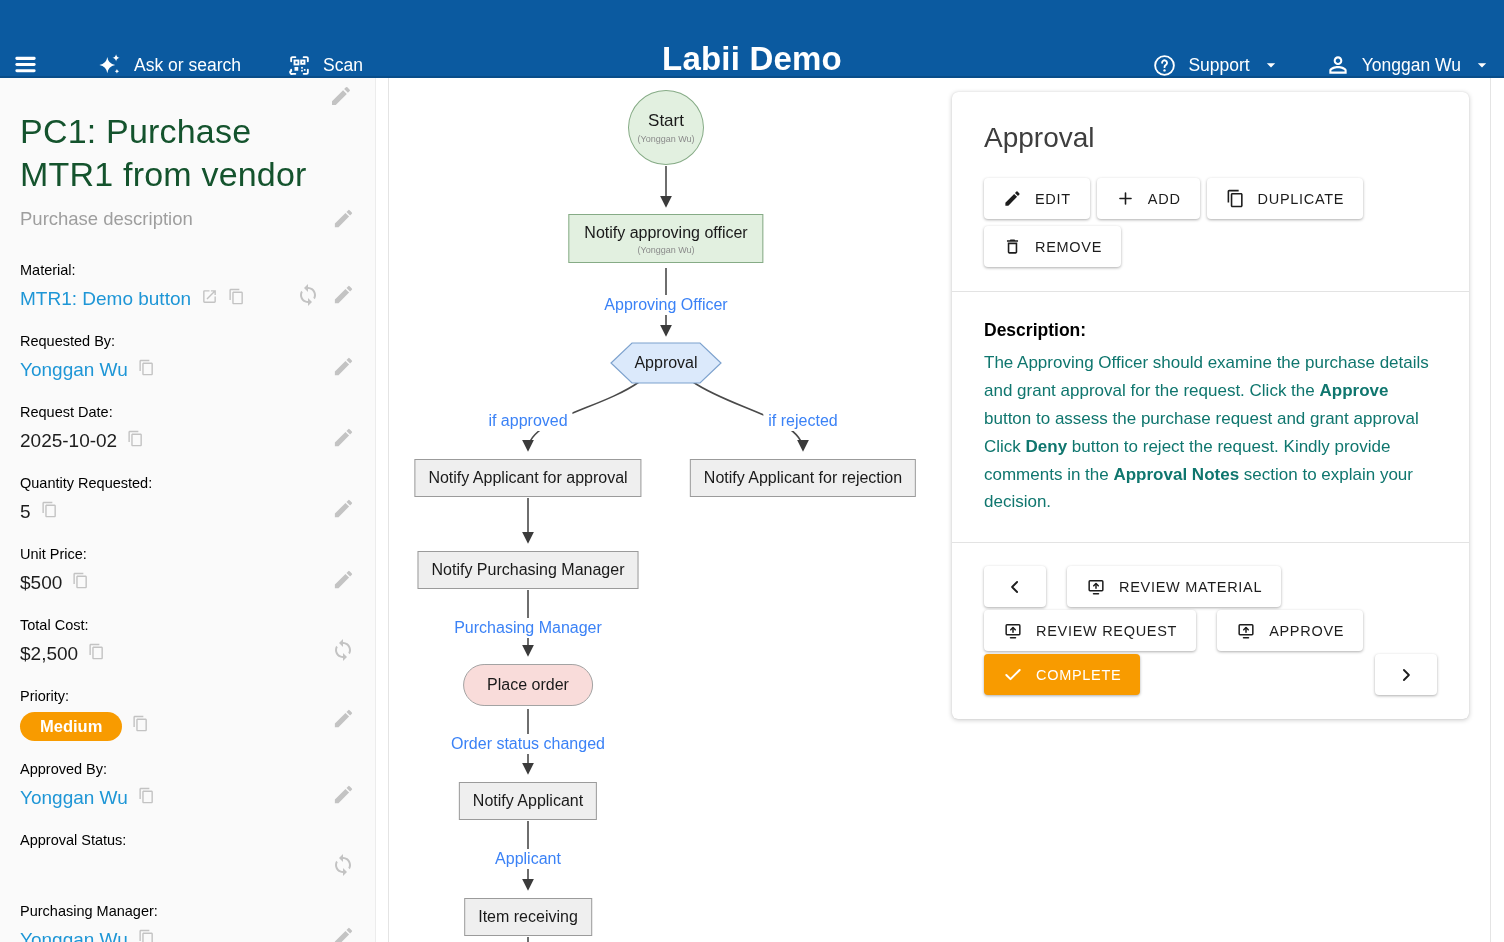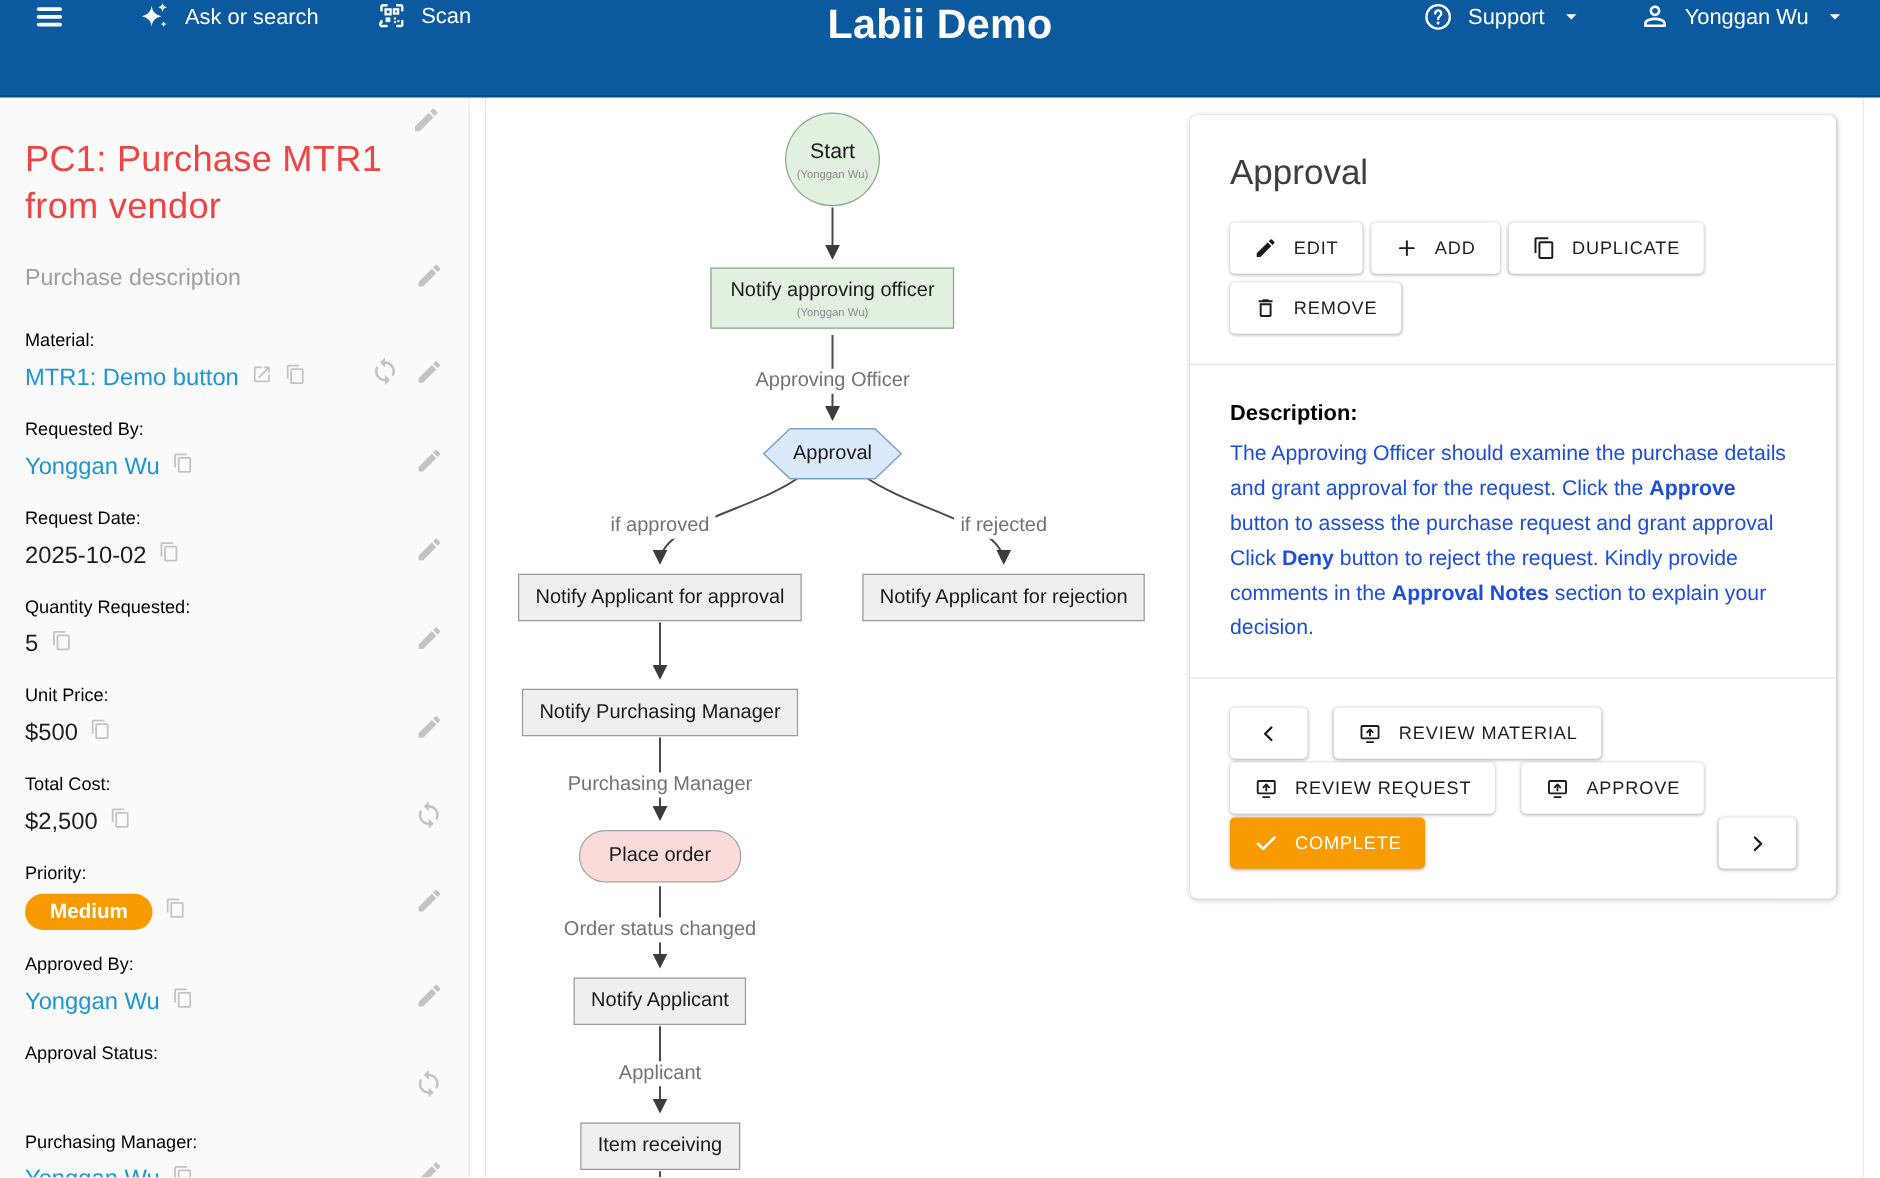--- a/index.html
+++ b/index.html
@@ -2,71 +2,71 @@
 <html><head>
 <meta charset="utf-8">
 <style>
   * { box-sizing: border-box; margin: 0; padding: 0; }
   html,body { width:1504px; height:942px; overflow:hidden; font-family:"Liberation Sans",sans-serif; background:#fff; }
   button { font-family:"Liberation Sans",sans-serif; cursor:pointer; }
 
   .app { display:flex; flex-direction:column; width:1504px; height:942px; }
 
   
-  .header { height:78px; flex:none; background:#0b5aa0; display:flex; align-items:flex-start; padding:0 26px; position:relative; box-shadow: inset 0 -2px 0 rgba(0,0,0,.14); z-index:30; }
+  .header { height:78px; flex:none; background:#0b5aa0; display:flex; align-items:flex-end; padding:0 12px; position:relative; box-shadow: inset 0 -2px 0 rgba(0,0,0,.14); z-index:30; }
   .hitem { display:flex; align-items:center; gap:11px; color:#fff; background:none; border:none; font-size:17.5px; font-weight:500; }
   .hamburger { margin-right:58px; }
   .ask { margin-right:46px; }
   .app-title { position:absolute; left:50%; transform:translateX(-50%); color:#fff; font-size:33px; font-weight:600; letter-spacing:.2px; }
   .hright { margin-left:auto; display:flex; align-items:center; gap:44px; }
   .icn { display:inline-flex; flex:none; }
 
   
   .content { flex:1; display:flex; min-height:0; background:#fff; }
   .sidebar { width:376px; flex:none; background:#fafafa; border-right:1px solid #ececec; padding:16px 0 0 20px; position:relative; overflow:hidden; }
   .vstrip { width:13px; flex:none; background:#fff; border-right:1px solid #e4e4e4; }
   .rstrip { width:14px; flex:none; background:#fff; border-left:1px solid #e4e4e4; }
   .main { flex:1; position:relative; background:#fff; overflow:hidden; }
 
   
   .side-edit-top { position:absolute; top:6px; right:22px; }
   .gray-ic { color:#c3c3c3; }
-  .side-title { font-size:29px; font-weight:400; color:#ef4444; line-height:1.26; margin:16px 0 28px; max-width:310px; letter-spacing:.2px; }
+  .side-title { font-size:34px; font-weight:400; color:#14532d; line-height:1.26; margin:16px 0 12px; max-width:310px; letter-spacing:.2px; }
   .field { position:relative; margin-bottom:20px; padding-right:95px; min-height:50px; }
   .field .lab { color:#000000; font-size:14.5px; margin-bottom:8px; }
   .vrow { display:flex; align-items:center; gap:10px; font-size:19px; color:#1d1d1d; min-height:27px; }
   .vlink { color:#1e96d6; cursor:pointer; }
   .badge { background:#f89b00; color:#fff; font-weight:700; font-size:16.5px; padding:5px 20px; border-radius:17px; display:inline-block; }
   .racts { position:absolute; right:20px; bottom:2px; display:flex; gap:12px; align-items:center; }
   .desc-placeholder { color:#9e9e9e; font-size:18.5px; }
   .field.descf { min-height:30px; margin-bottom:24px; }
   .field.descf .racts { bottom:4px; }
 
   
   .fc { position:absolute; left:0; top:0; width:560px; height:873px; }
   .fc-svg { position:absolute; left:0; top:0; }
   .fc-node { position:absolute; transform:translateX(-50%); text-align:center; color:#1a1a1a; font-size:16px; }
   .fc-sub { font-size:9px; color:#8b8b8b; margin-top:3px; }
   .n-start { left:277px; top:12px; width:76px; height:75px; border-radius:50%; background:#e2f0e0; border:1px solid #86ab86; display:flex; flex-direction:column; justify-content:center; align-items:center; font-size:17px; }
   .n-green { left:277px; top:136px; background:#e2f0e0; border:1px solid #86ab86; padding:9px 15px 7px; }
   .n-gray  { background:#efefef; border:1px solid #9b9b9b; padding:9px 13px; white-space:nowrap; }
   .n-hex-label { left:277px; top:265px; width:110px; height:40px; line-height:40px; }
   .n-pink { left:139px; top:586px; background:#f9dcda; border:1px solid #a3a3a3; border-radius:22px; padding:11px 23px; white-space:nowrap; }
-  .fc-elabel { position:absolute; transform:translate(-50%,-50%); background:#fff; padding:1px 5px; font-size:16px; color:#737373; white-space:nowrap; }
+  .fc-elabel { position:absolute; transform:translate(-50%,-50%); background:#fff; padding:1px 5px; font-size:16px; color:#3b82f6; white-space:nowrap; }
 
   
   .card { position:absolute; left:563px; top:14px; width:517px; background:#fff; border-radius:6px; box-shadow:0 1px 5px rgba(0,0,0,.22), 0 0 1px rgba(0,0,0,.14); z-index:10; }
   .csec { padding:26px 32px 24px; }
   .card-title { font-size:28px; font-weight:400; color:#3e3e3e; margin:4px 0 24px; }
   .btnwrap { display:flex; flex-wrap:wrap; gap:7px; max-width:430px; }
   .wbtn { display:inline-flex; align-items:center; gap:13px; background:#fff; border:none; border-radius:4px; box-shadow:0 1px 3px rgba(0,0,0,.32); padding:0 19px; height:41px; font-size:14.5px; font-weight:500; letter-spacing:.7px; color:#1d1d1d; }
   .divider { border-top:1px solid #e3e3e3; }
   .dsec { padding:28px 32px 26px; }
   .desc-label { font-size:17.5px; font-weight:700; color:#000000; margin-bottom:8px; }
-  .desc-text { font-size:17px; line-height:1.64; color:#1d4ed8; max-width:455px; }
+  .desc-text { font-size:17px; line-height:1.64; color:#0f766e; max-width:455px; }
   .desc-text b { font-weight:700; }
   .fsec { padding:23px 32px 24px; }
   .frow { display:flex; gap:21px; margin-bottom:3px; }
   .frow.last { justify-content:space-between; margin-bottom:0;align-items:flex-end; }
   .navbtn { width:62px; justify-content:center; padding:0; }
   .obtn { background:#f89b00; color:#fff; }
 </style>
 </head>
 <body>
 

